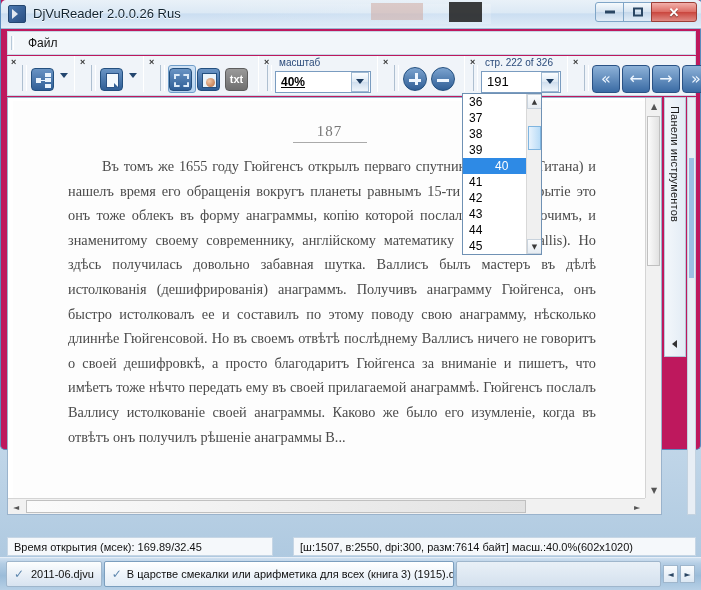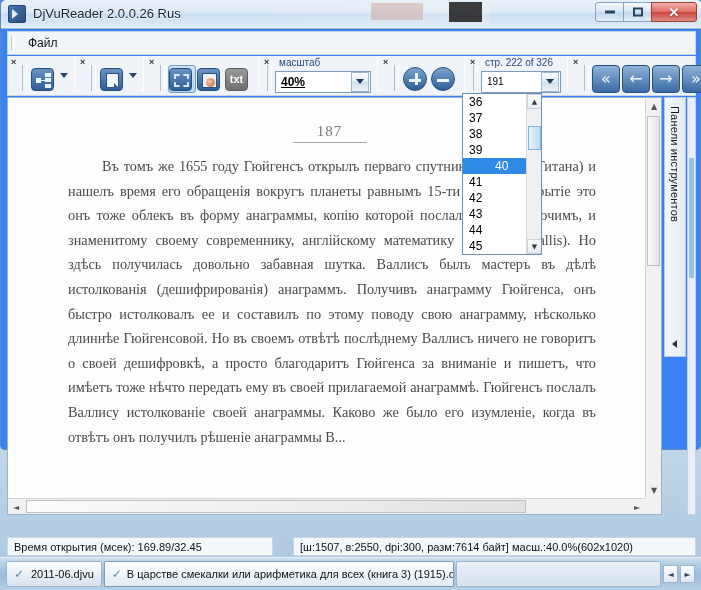--- a/index.html
+++ b/index.html
@@ -11,21 +11,21 @@
   }
   body {
     background: linear-gradient(180deg,#8fb4d6 0%,#b9d2e8 30%,#cfe0ef 60%,#aac6de 100%);
   }
 
   
   .window {
     position: absolute;
     left: 0; top: 0;
     width: 701px; height: 450px;
-    background: #3b82f6;
+    background: #be185d;
     border: 1px solid #5b8bbd;
     border-top: none;
     border-radius: 0 0 5px 5px;
   }
 
   
   .titlebar {
     position: absolute; left:0; top:0;
     width: 701px; height: 29px;
     background: linear-gradient(180deg,
@@ -519,21 +519,21 @@
           </span>
       </div>
     </div>
     <div class="tb-sep"></div>
 
     <div class="tb-group" style="width:110px;">
       <span class="tb-x">×</span>
       <span class="tb-label">стр. 222 of 326</span>
       <span class="tb-grip" style="margin-left:2px;"></span>
       <div class="combo" style="width:80px;">
-        <span class="val" style="font-weight:normal;font-size:10px;">191</span>
+        <span class="val" style="font-weight:normal;font-size:13px;">191</span>
         <span class="arrow"></span>
       </div>
     </div>
     <div class="tb-sep"></div>
 
     <div class="tb-group">
       <span class="tb-x">×</span>
       <span class="tb-grip"></span>
       <div class="navb">«</div>
       <div class="navb">←</div>

